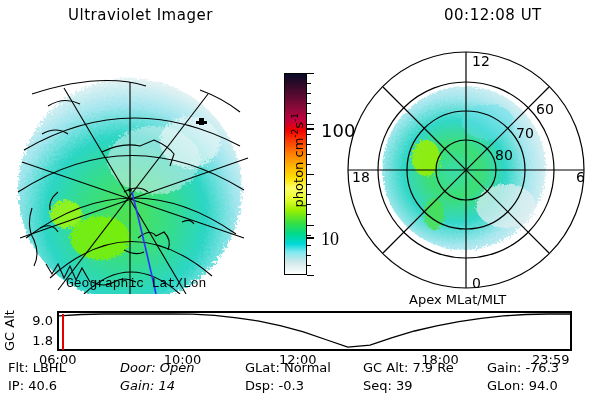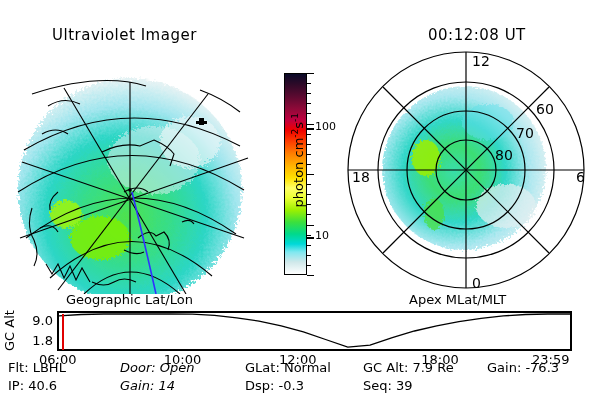--- a/index.html
+++ b/index.html
@@ -1,46 +1,46 @@
 <!DOCTYPE html>
 <html><head>
 <meta charset="utf-8">
 <style>
   html,body{margin:0;padding:0;background:#ffffff;}
   body{width:600px;height:400px;overflow:hidden;
        font-family:"DejaVu Sans",sans-serif;color:#000;}
   .root{position:relative;width:600px;height:400px;background:#fff;}
 
-  .hdr{position:absolute;top:6px;left:0;width:548px;height:24px;margin-top:20px;}
+  .hdr{position:absolute;top:6px;left:16px;width:548px;height:24px;}
   .hdr span{position:absolute;font-size:15px;letter-spacing:.5px;white-space:nowrap;}
   #h-title{left:52px;top:0;}
   #h-date{left:276px;top:0;}
   #h-time{left:428px;top:0;}
 
   .panel{position:absolute;overflow:hidden;}
   #geo-panel{left:4px;top:42px;width:258px;height:252px;}
   #apex-panel{left:338px;top:42px;width:258px;height:252px;}
 
   .panel svg{display:block;}
 
   
   #cbar-wrap{position:absolute;left:283px;top:60px;width:56px;height:235px;}
   #cbar-box{position:absolute;left:1px;top:13px;width:23px;height:202px;
             border:1px solid #000;box-sizing:border-box;}
   #cbar-grad{position:absolute;left:0;top:0;right:0;bottom:0;}
   #cbar-ticks{position:absolute;left:24px;top:13px;width:8px;height:202px;}
   #cbar-ticks i{position:absolute;left:0;height:1px;background:#000;display:block;}
-  .cb-lab{position:absolute;font-size:11px;left:32px;white-space:nowrap;}
+  .cb-lab{position:absolute;font-size:18px;left:38px;white-space:nowrap;}
   #cbar-axis-label{position:absolute;left:-73px;top:92px;width:176px;
      transform:rotate(-90deg);font-size:13px;text-align:center;white-space:nowrap;}
   #cbar-axis-label sup{font-size:9px;vertical-align:super;}
 
   
   .subcap{position:absolute;font-size:13px;white-space:nowrap;}
-  #cap-geo{left:66px;top:292px;}
+  #cap-geo{left:66px;top:276px;font-family:Liberation Mono, monospace;}
   #cap-apex{left:409px;top:292px;}
 
   
   #strip{position:absolute;left:0;top:306px;width:600px;height:52px;}
   #strip-box{position:absolute;left:57px;top:5px;width:515px;height:40px;
              border:2px solid #000;box-sizing:border-box;background:#fff;}
   #strip-svg{position:absolute;left:0;top:0;}
   #time-marker{position:absolute;top:1px;width:2px;height:36px;background:#e00000;}
   .ylab{position:absolute;font-size:13px;text-align:right;white-space:nowrap;}
   #yt-hi{left:19px;top:7px;width:34px;}
@@ -159,21 +159,21 @@
         <i style="top: 181.8px; width: 4px;"></i>
         <i style="top: 191.9px; width: 4px;"></i>
         <i style="top: 202px; width: 7px;"></i>
         <i style="top: 54.54px; width: 7px; height: 2px;"></i>
         <i style="top: 163.62px; width: 7px; height: 2px;"></i>
       </div>
     <div id="cbar-axis-label">
       <span>photon cm</span><sup>-2</sup><span>s</span><sup>-1</sup>
     </div>
   <span class="cb-lab" style="top: 59.54px;">100</span>
-      <span class="cb-lab" style="top: 168.62px;">10</span>
+      <span class="cb-lab" style="top: 168.62px; font-family: Liberation Serif, serif;">10</span>
     </div>
 
   <div class="panel" id="apex-panel">
     <svg width="258" height="252" viewBox="0 0 258 252">
       <defs>
         <clipPath id="apexDisk">
             <circle cx="128" cy="128" r="84"></circle>
           </clipPath>
         <radialGradient id="auroraA" cx="44%" cy="52%" r="60%">
           <stop offset="0%" stop-color="#2fdca8"></stop>
@@ -245,15 +245,16 @@
   <div id="footer">
       <div class="fcell frow1 c0"><span>Flt: </span><span>LBHL</span></div>
       <div class="fcell frow1 c1"><span>Door: </span><span>Open</span></div>
       <div class="fcell frow1 c2"><span>GLat: </span><span>Normal</span></div>
       <div class="fcell frow1 c3"><span>GC Alt: </span><span>7.9 Re</span></div>
       <div class="fcell frow1 c4"><span>Gain: </span><span>-76.3</span></div>
       <div class="fcell frow2 c0"><span>IP: </span><span>40.6</span></div>
       <div class="fcell frow2 c1"><span>Gain: </span><span>14</span></div>
       <div class="fcell frow2 c2"><span>Dsp: </span><span>-0.3</span></div>
       <div class="fcell frow2 c3"><span>Seq: </span><span>39</span></div>
+      <div class="fcell frow2 c4"><span>GLon: </span><span>94.0</span></div>
     </div>
 
 </div>
 
 </body></html>

